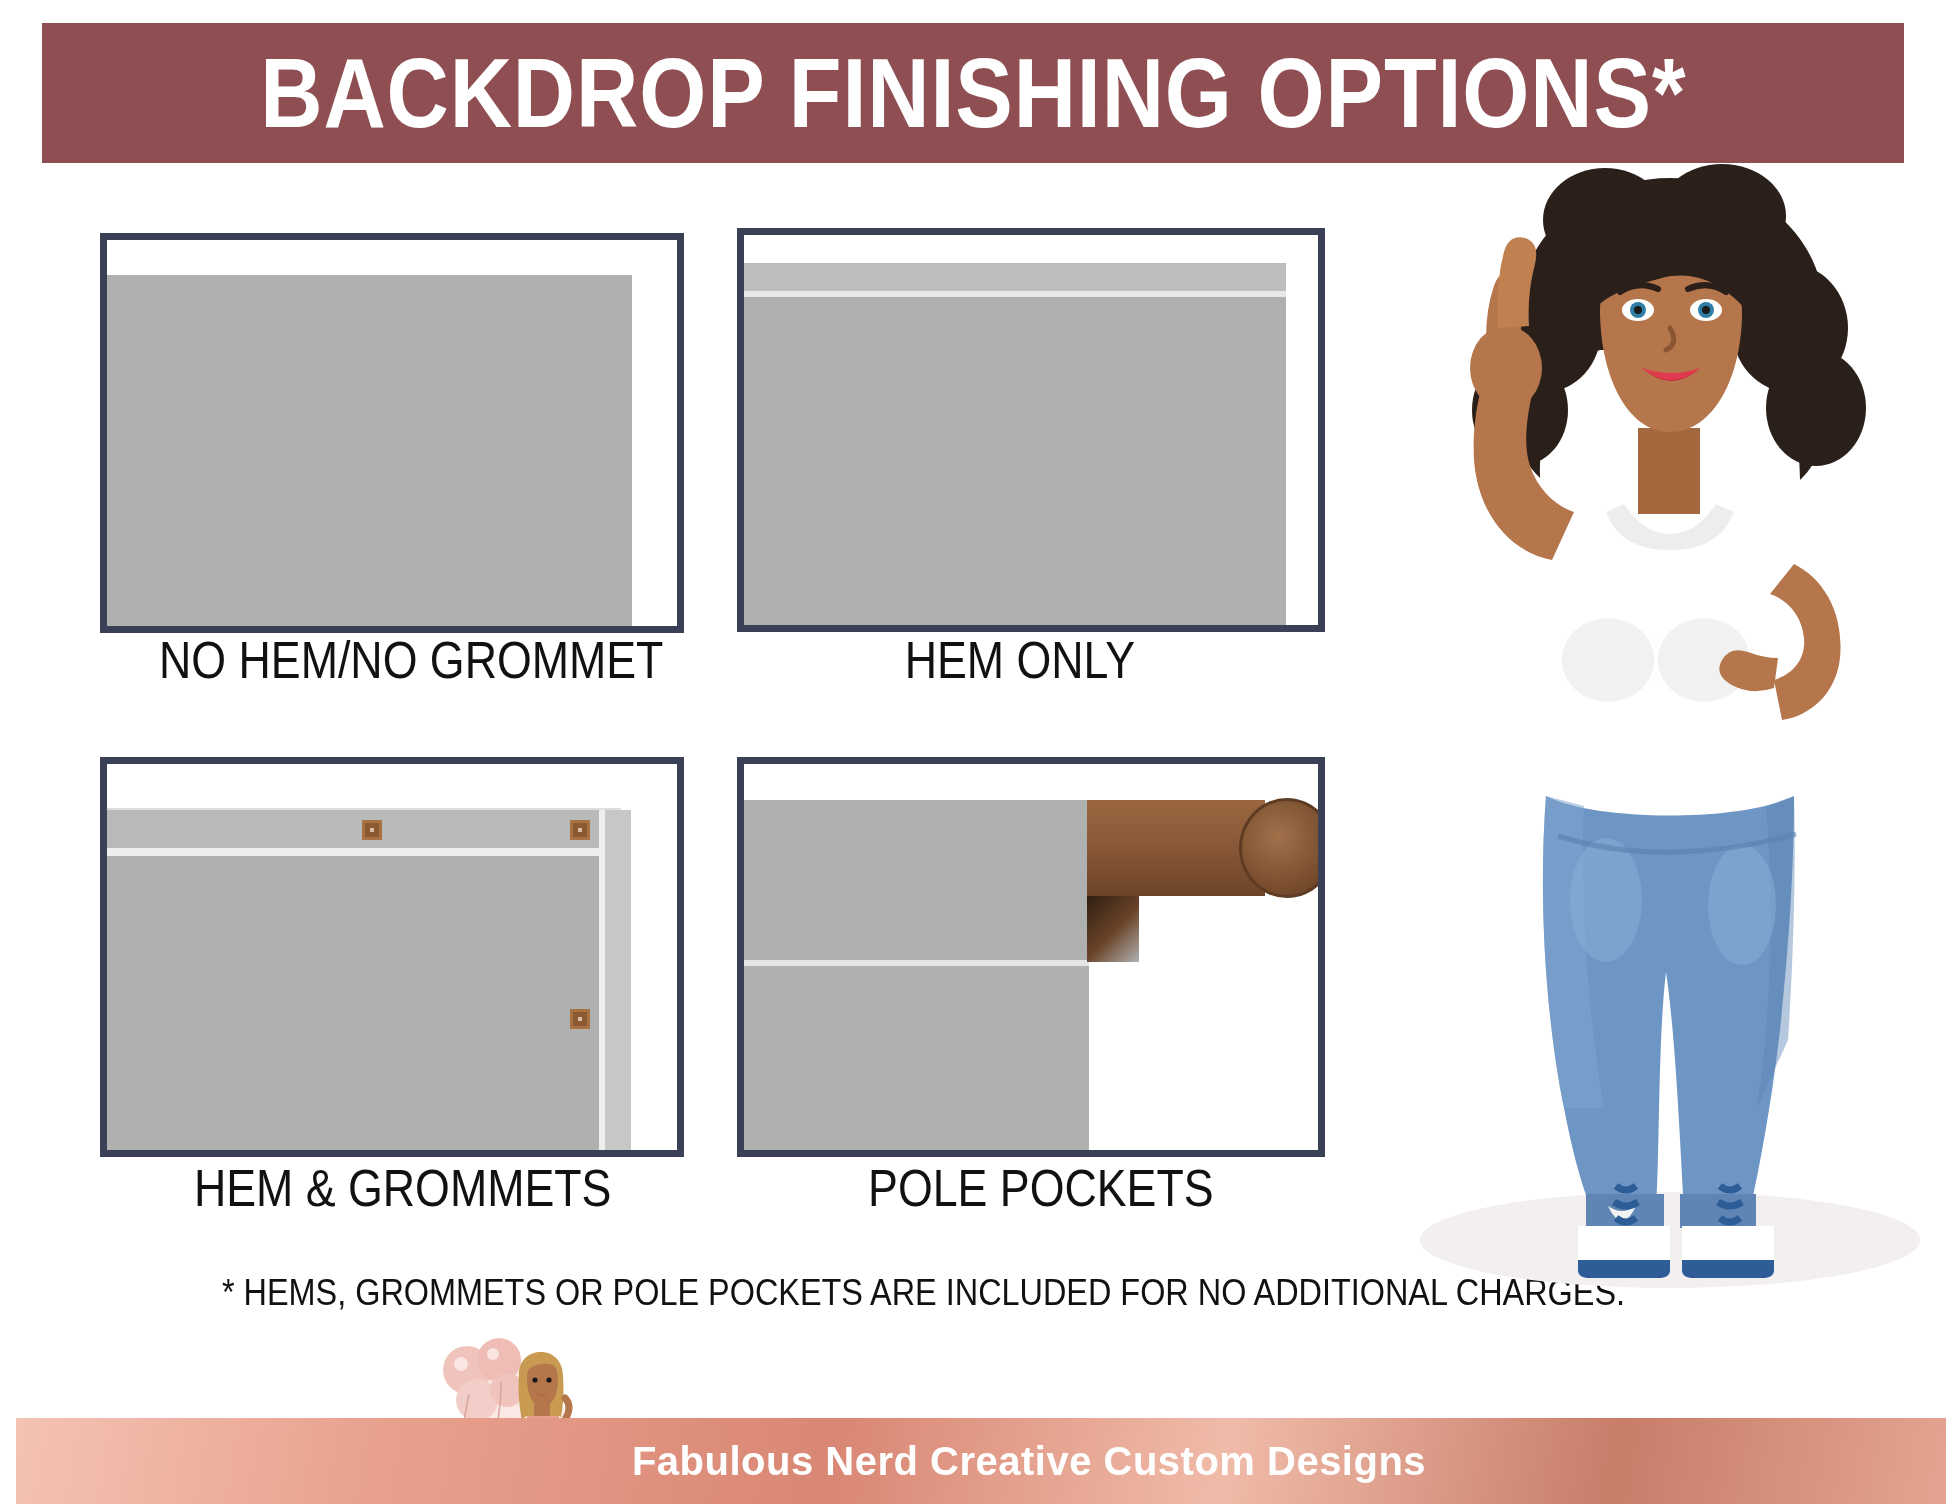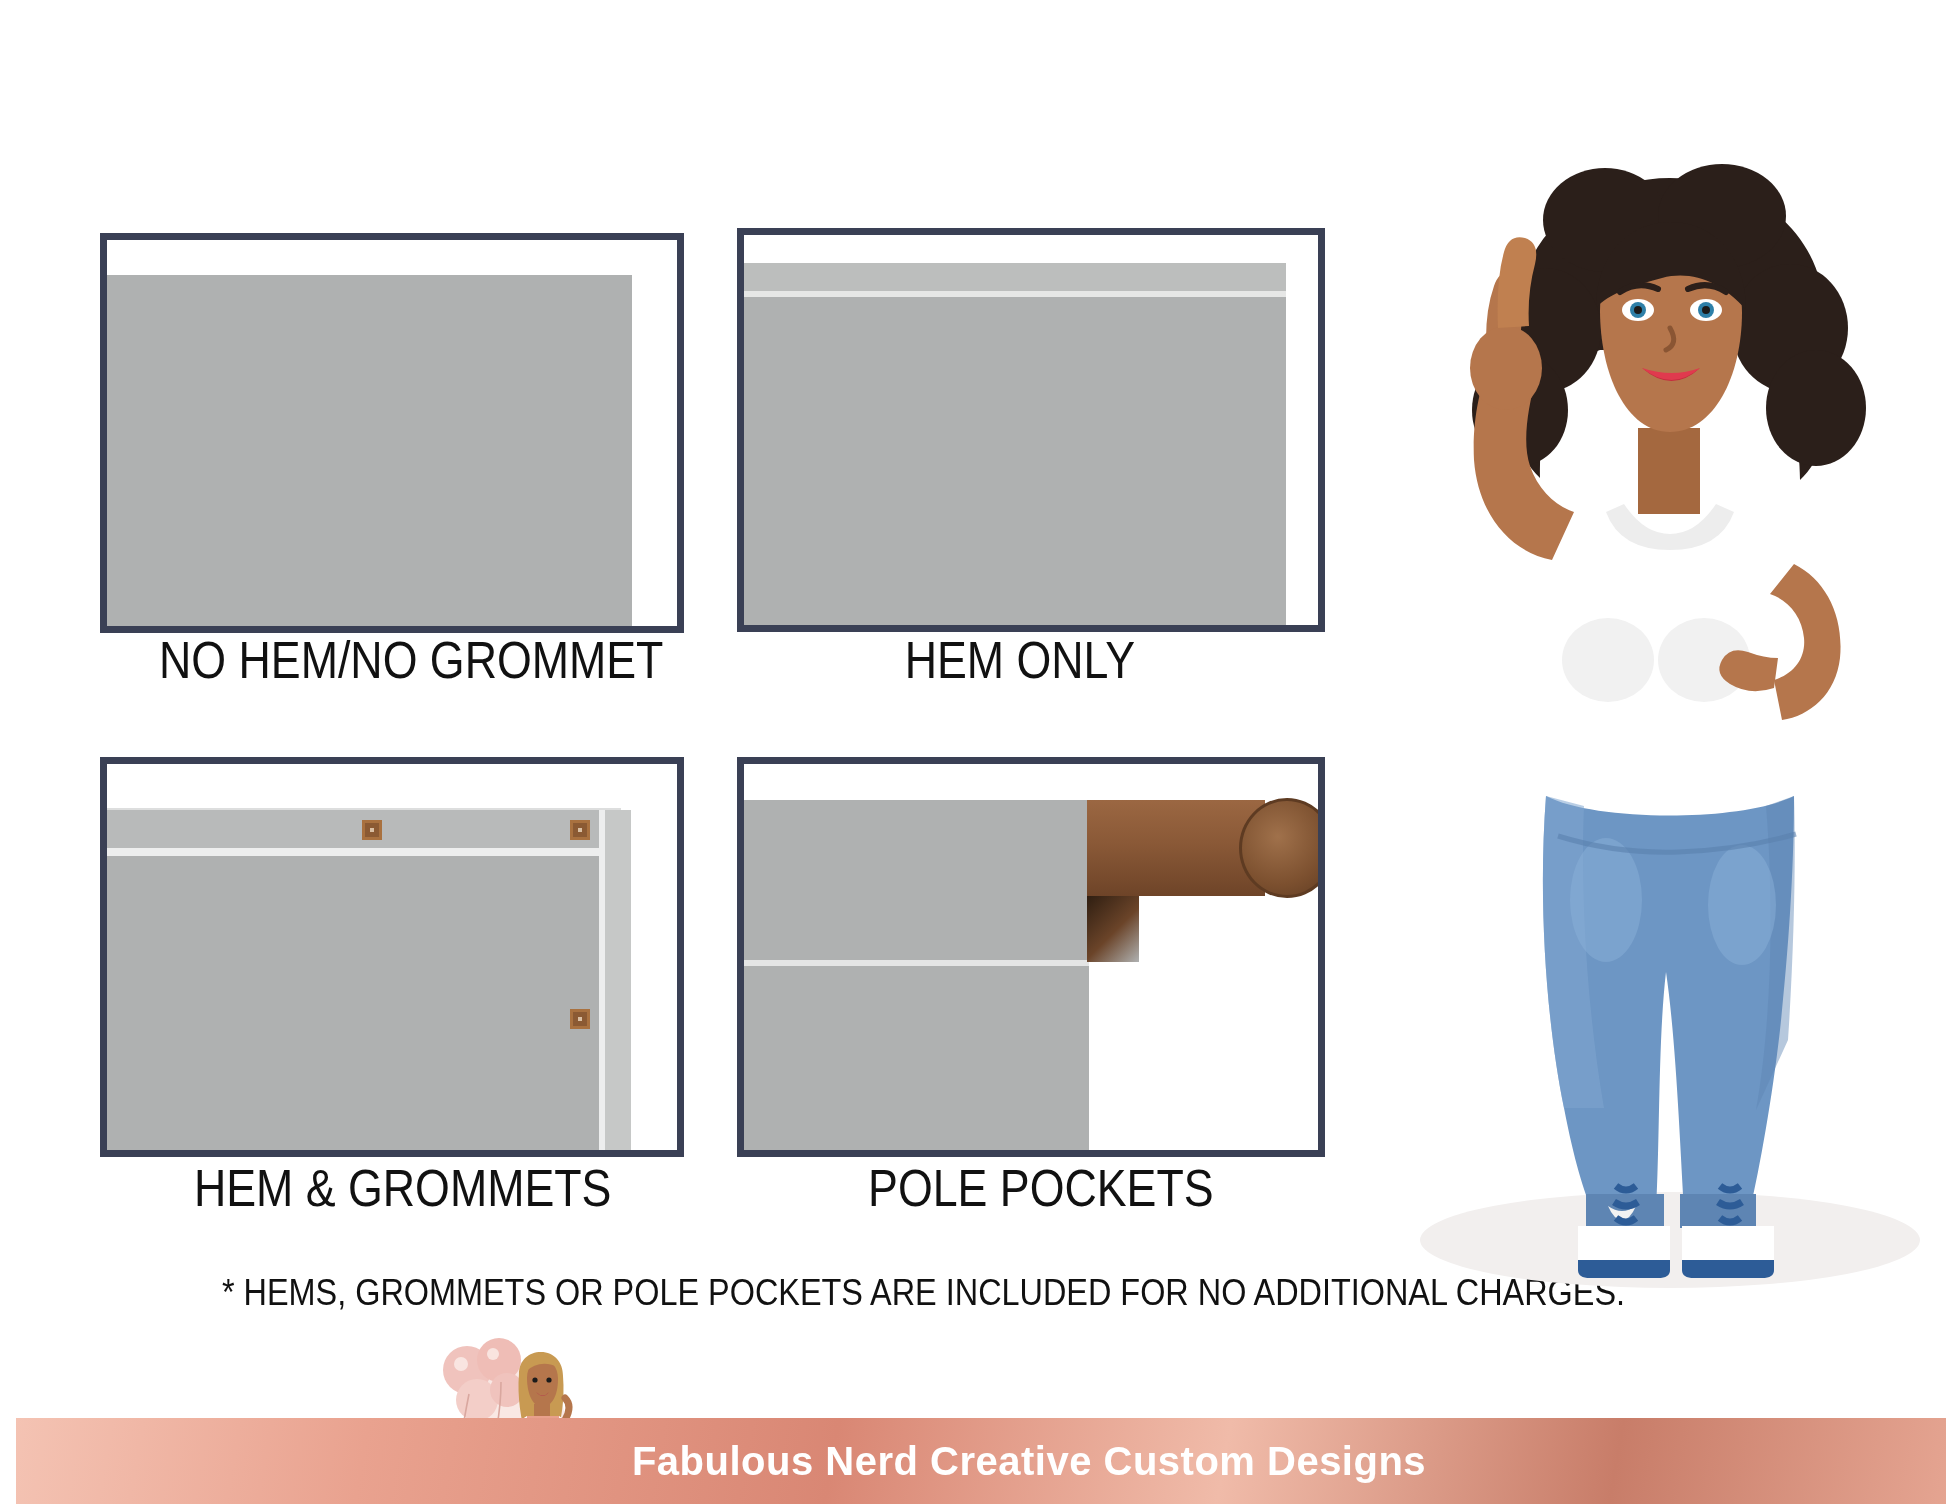--- a/index.html
+++ b/index.html
@@ -119,20 +119,23 @@
   .logo{position:absolute;left:415px;top:1338px;width:190px;height:166px;}
 
   
   .illus{position:absolute;left:1370px;top:160px;width:560px;height:1140px;}
 </style>
 </head>
 <body>
 
 <div class="stage">
 
+  <div class="header-banner">
+    <div class="header-title">BACKDROP FINISHING OPTIONS*</div>
+  </div>
 
   <div class="panel p1">
     <div class="panel-inner">
       <div class="fabric f1"></div>
     </div>
   </div>
   <div class="panel-label l1">NO HEM/NO GROMMET</div>
 
   <div class="panel p2">
     <div class="panel-inner">

